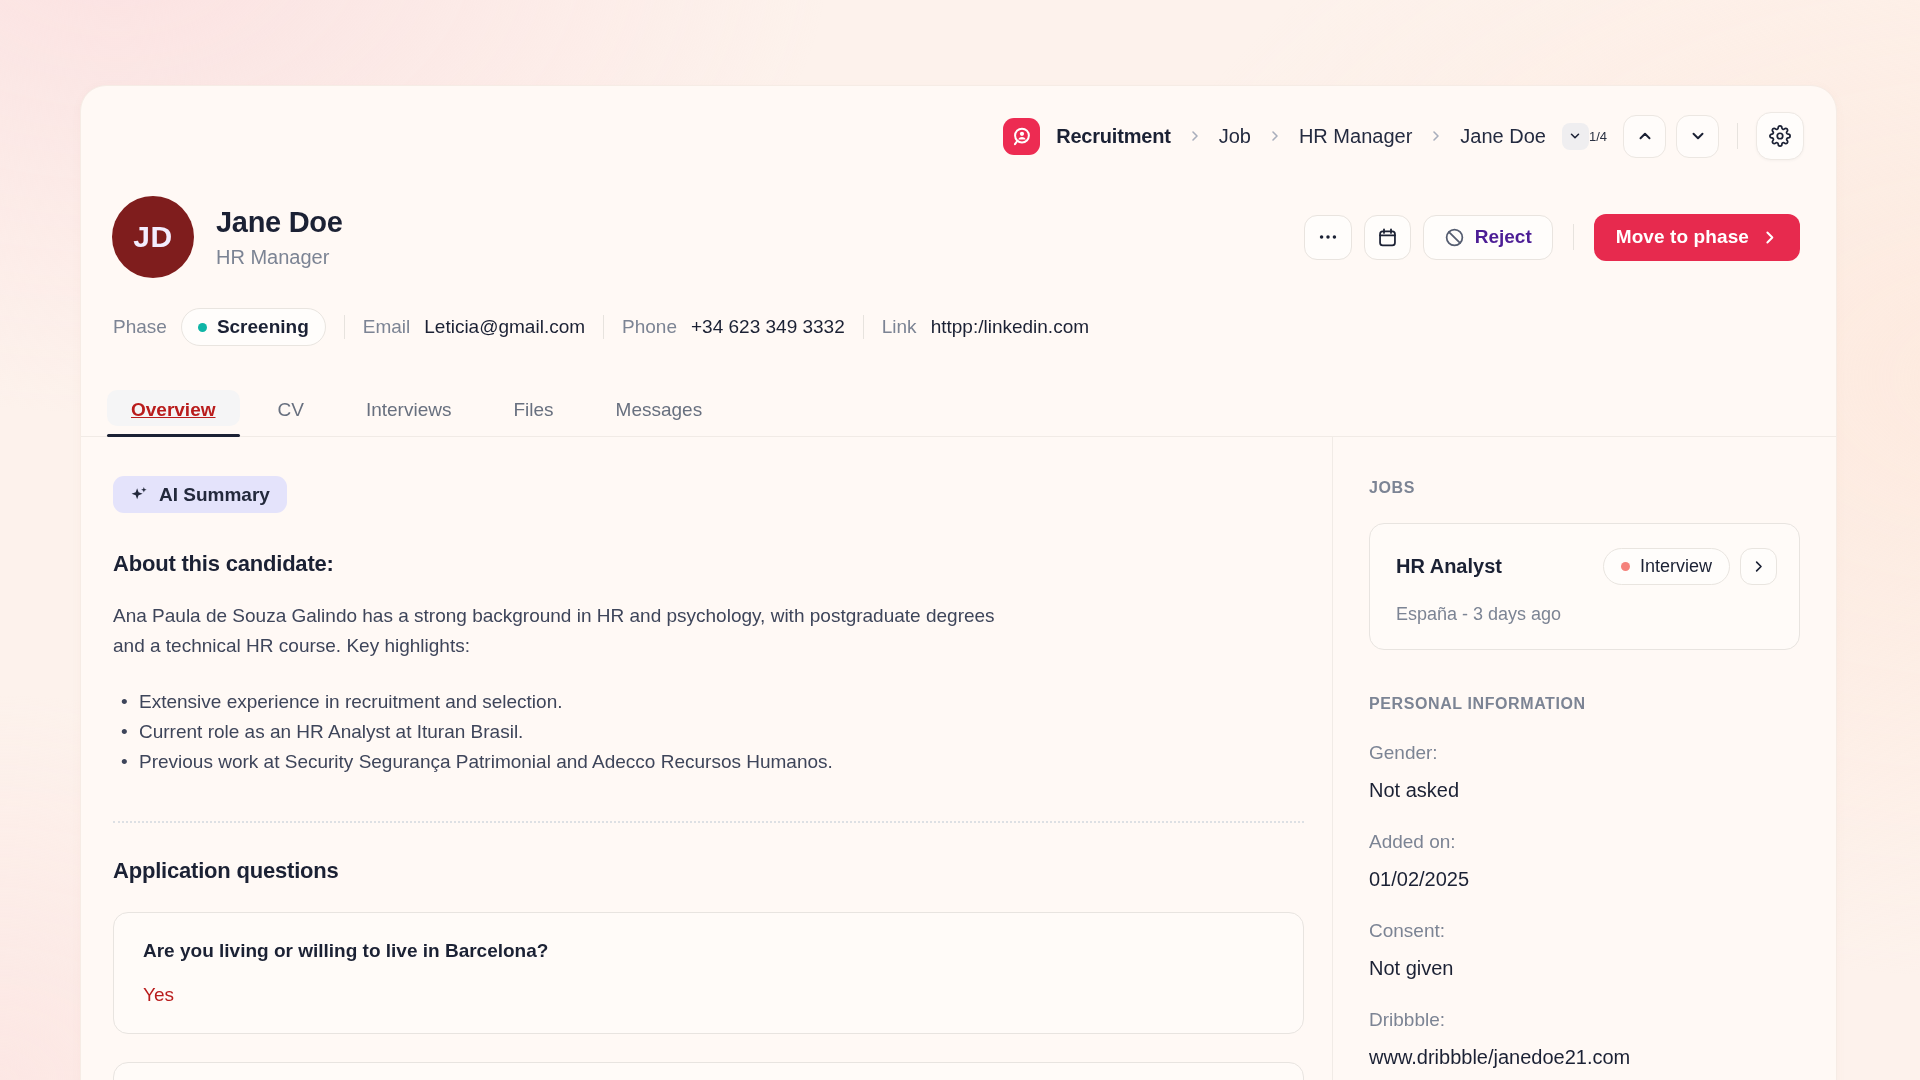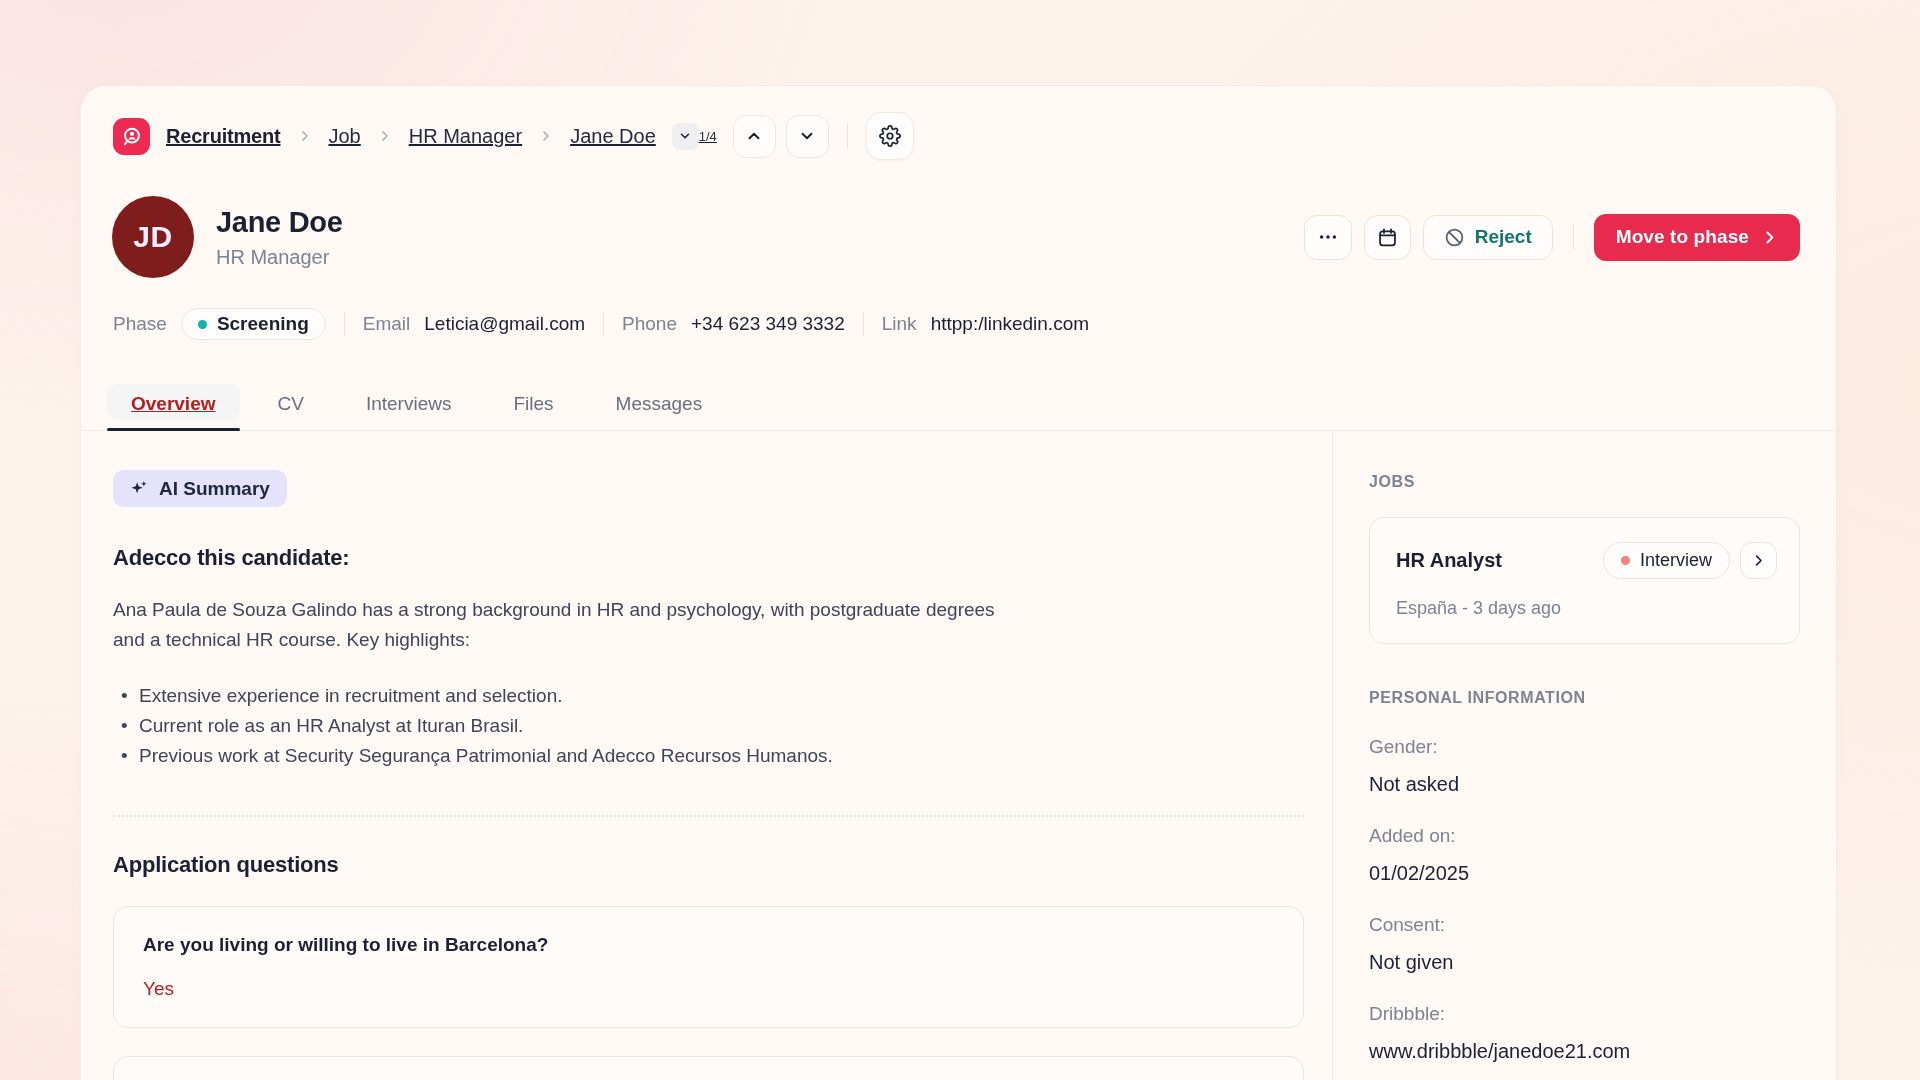--- a/index.html
+++ b/index.html
@@ -13,21 +13,21 @@
       radial-gradient(900px 700px at 0% 100%, #fce7e4 0%, rgba(252,231,228,0) 55%),
       #fdf2ec;
   }
   .card {
     position:absolute; left:80px; top:85px; width:1757px; height:1160px;
     background:#fff9f5; border:1px solid #f6ece5; border-radius:26px;
     box-shadow:0 2px 10px rgba(180,120,100,0.05);
     display:flex; flex-direction:column;
   }
   
-  .topbar { display:flex; align-items:center; justify-content:flex-start; padding:26px 32px 0 32px;text-decoration:underline; }
+  .topbar { display:flex; align-items:center; justify-content:flex-end; padding:26px 32px 0 32px; }
   .crumbs { display:flex; align-items:center; gap:16px; }
   .logo {
     width:37px; height:37px; border-radius:11px; background:#ed2b52;
     display:flex; align-items:center; justify-content:center;
   }
   .crumb-app { font-size:20px; font-weight:700; letter-spacing:-0.2px; }
   .crumb { font-size:20px; font-weight:500; color:#242b40; }
   .crumb-sep { color:#a8aebc; display:flex; }
   .crumb-caret {
     width:27px; height:27px; border-radius:8px; background:#efeef0;
@@ -54,33 +54,33 @@
     color:#f3edfe; font-size:30px; font-weight:700; letter-spacing:0.5px;
   }
   .name { font-size:29px; font-weight:700; letter-spacing:-0.3px; }
   .role { font-size:20px; color:#7c8494; margin-top:7px; }
   .actions { display:flex; align-items:center; gap:12px; }
   .icon-btn {
     height:45px; min-width:45px; border-radius:13px; border:1px solid #e9e4df;
     background:#fffdfb; display:flex; align-items:center; justify-content:center;
     cursor:pointer; padding:0 12px;
   }
-  .reject-btn { gap:10px; font-size:19px; font-weight:600; color:#0f766e; padding:0 20px; }
+  .reject-btn { gap:10px; font-size:19px; font-weight:600; color:#4c1d95; padding:0 20px; }
   .primary-btn {
     height:47px; border-radius:12px; background:#e72a4e; border:none;
     color:#ffffff; font-size:19px; font-weight:600; letter-spacing:0.1px;
     display:flex; align-items:center; gap:12px; padding:0 22px; cursor:pointer;
     font-family:inherit;
   }
   
   .info-row { display:flex; align-items:center; gap:18px; padding:30px 32px 0 32px; font-size:19px; }
   .info-label { color:#7c8494; }
   .info-value { color:#1b2134; font-weight:500; }
   .phase-badge {
-    display:flex; align-items:center; gap:10px; height:32px; padding:0 16px;
+    display:flex; align-items:center; gap:10px; height:38px; padding:0 16px;
     border:1px solid #e9e5e0; border-radius:20px; background:#fffdfb;
     font-weight:600; font-size:19px; cursor:pointer;
   }
   .dot { width:9px; height:9px; border-radius:50%; display:inline-block; }
   .dot-teal { background:#0fb5a6; }
   .dot-coral { background:#f5827b; }
   .info-div { width:1px; height:24px; background:#e7e3de; }
   .info-group { display:flex; align-items:center; gap:14px; }
   
   .tabbar { display:flex; align-items:flex-end; gap:14px; padding:42px 32px 0 26px; border-bottom:1px solid #f1ebe6; }
@@ -287,21 +287,21 @@
   <div class="content">
     <div class="main">
       <div class="ai-chip">
         <svg width="19" height="19" viewBox="0 0 24 24" fill="#23293c">
           <path d="M9 4 L10.8 9.2 L16 11 L10.8 12.8 L9 18 L7.2 12.8 L2 11 L7.2 9.2 Z"></path>
           <path d="M17.5 2.5 L18.4 5.1 L21 6 L18.4 6.9 L17.5 9.5 L16.6 6.9 L14 6 L16.6 5.1 Z"></path>
         </svg>
         <span>AI Summary</span>
       </div>
 
-      <div class="h-section">Adecco this candidate:</div>
+      <div class="h-section">About this candidate:</div>
       <div class="about-text">Ana Paula de Souza Galindo has a strong background in HR and psychology, with postgraduate degrees and a technical HR course. Key highlights:</div>
 
       <div class="hl-list">
         <div class="hl-item">Extensive experience in recruitment and selection.</div>
         <div class="hl-item">Current role as an HR Analyst at Ituran Brasil.</div>
         <div class="hl-item">Previous work at Security Segurança Patrimonial and Adecco Recursos Humanos.</div>
       </div>
 
       <hr class="dashed">
 

